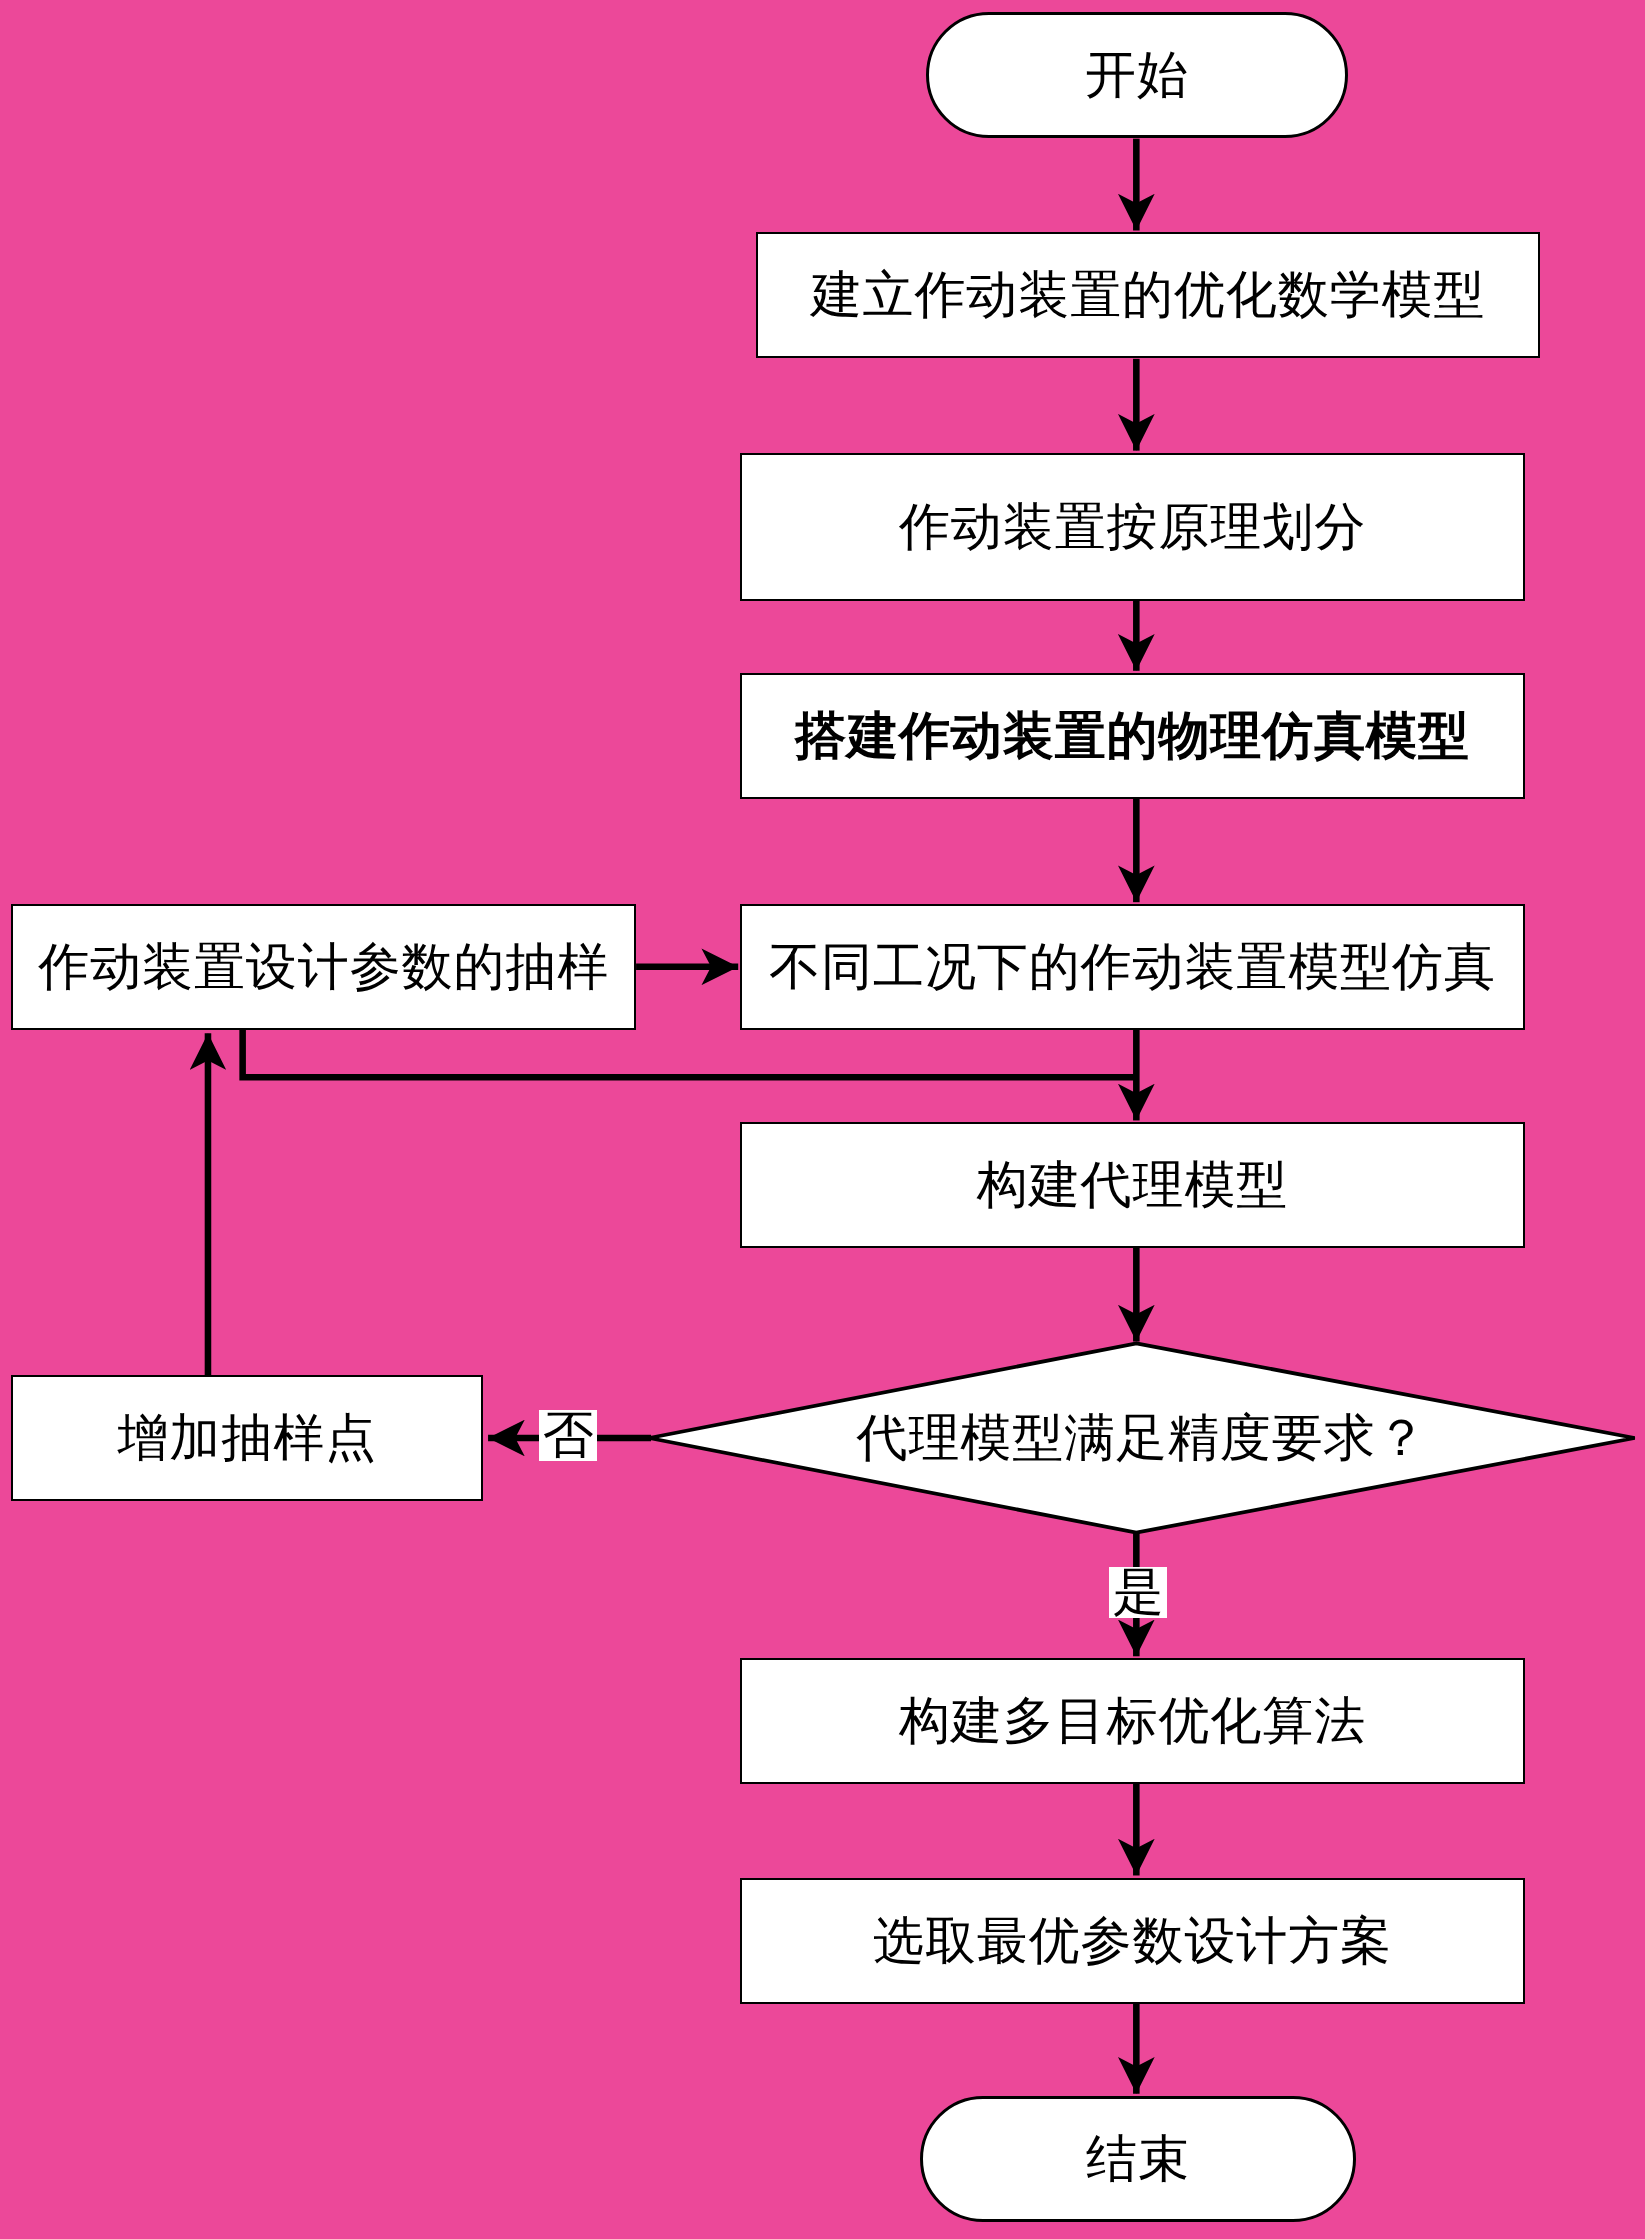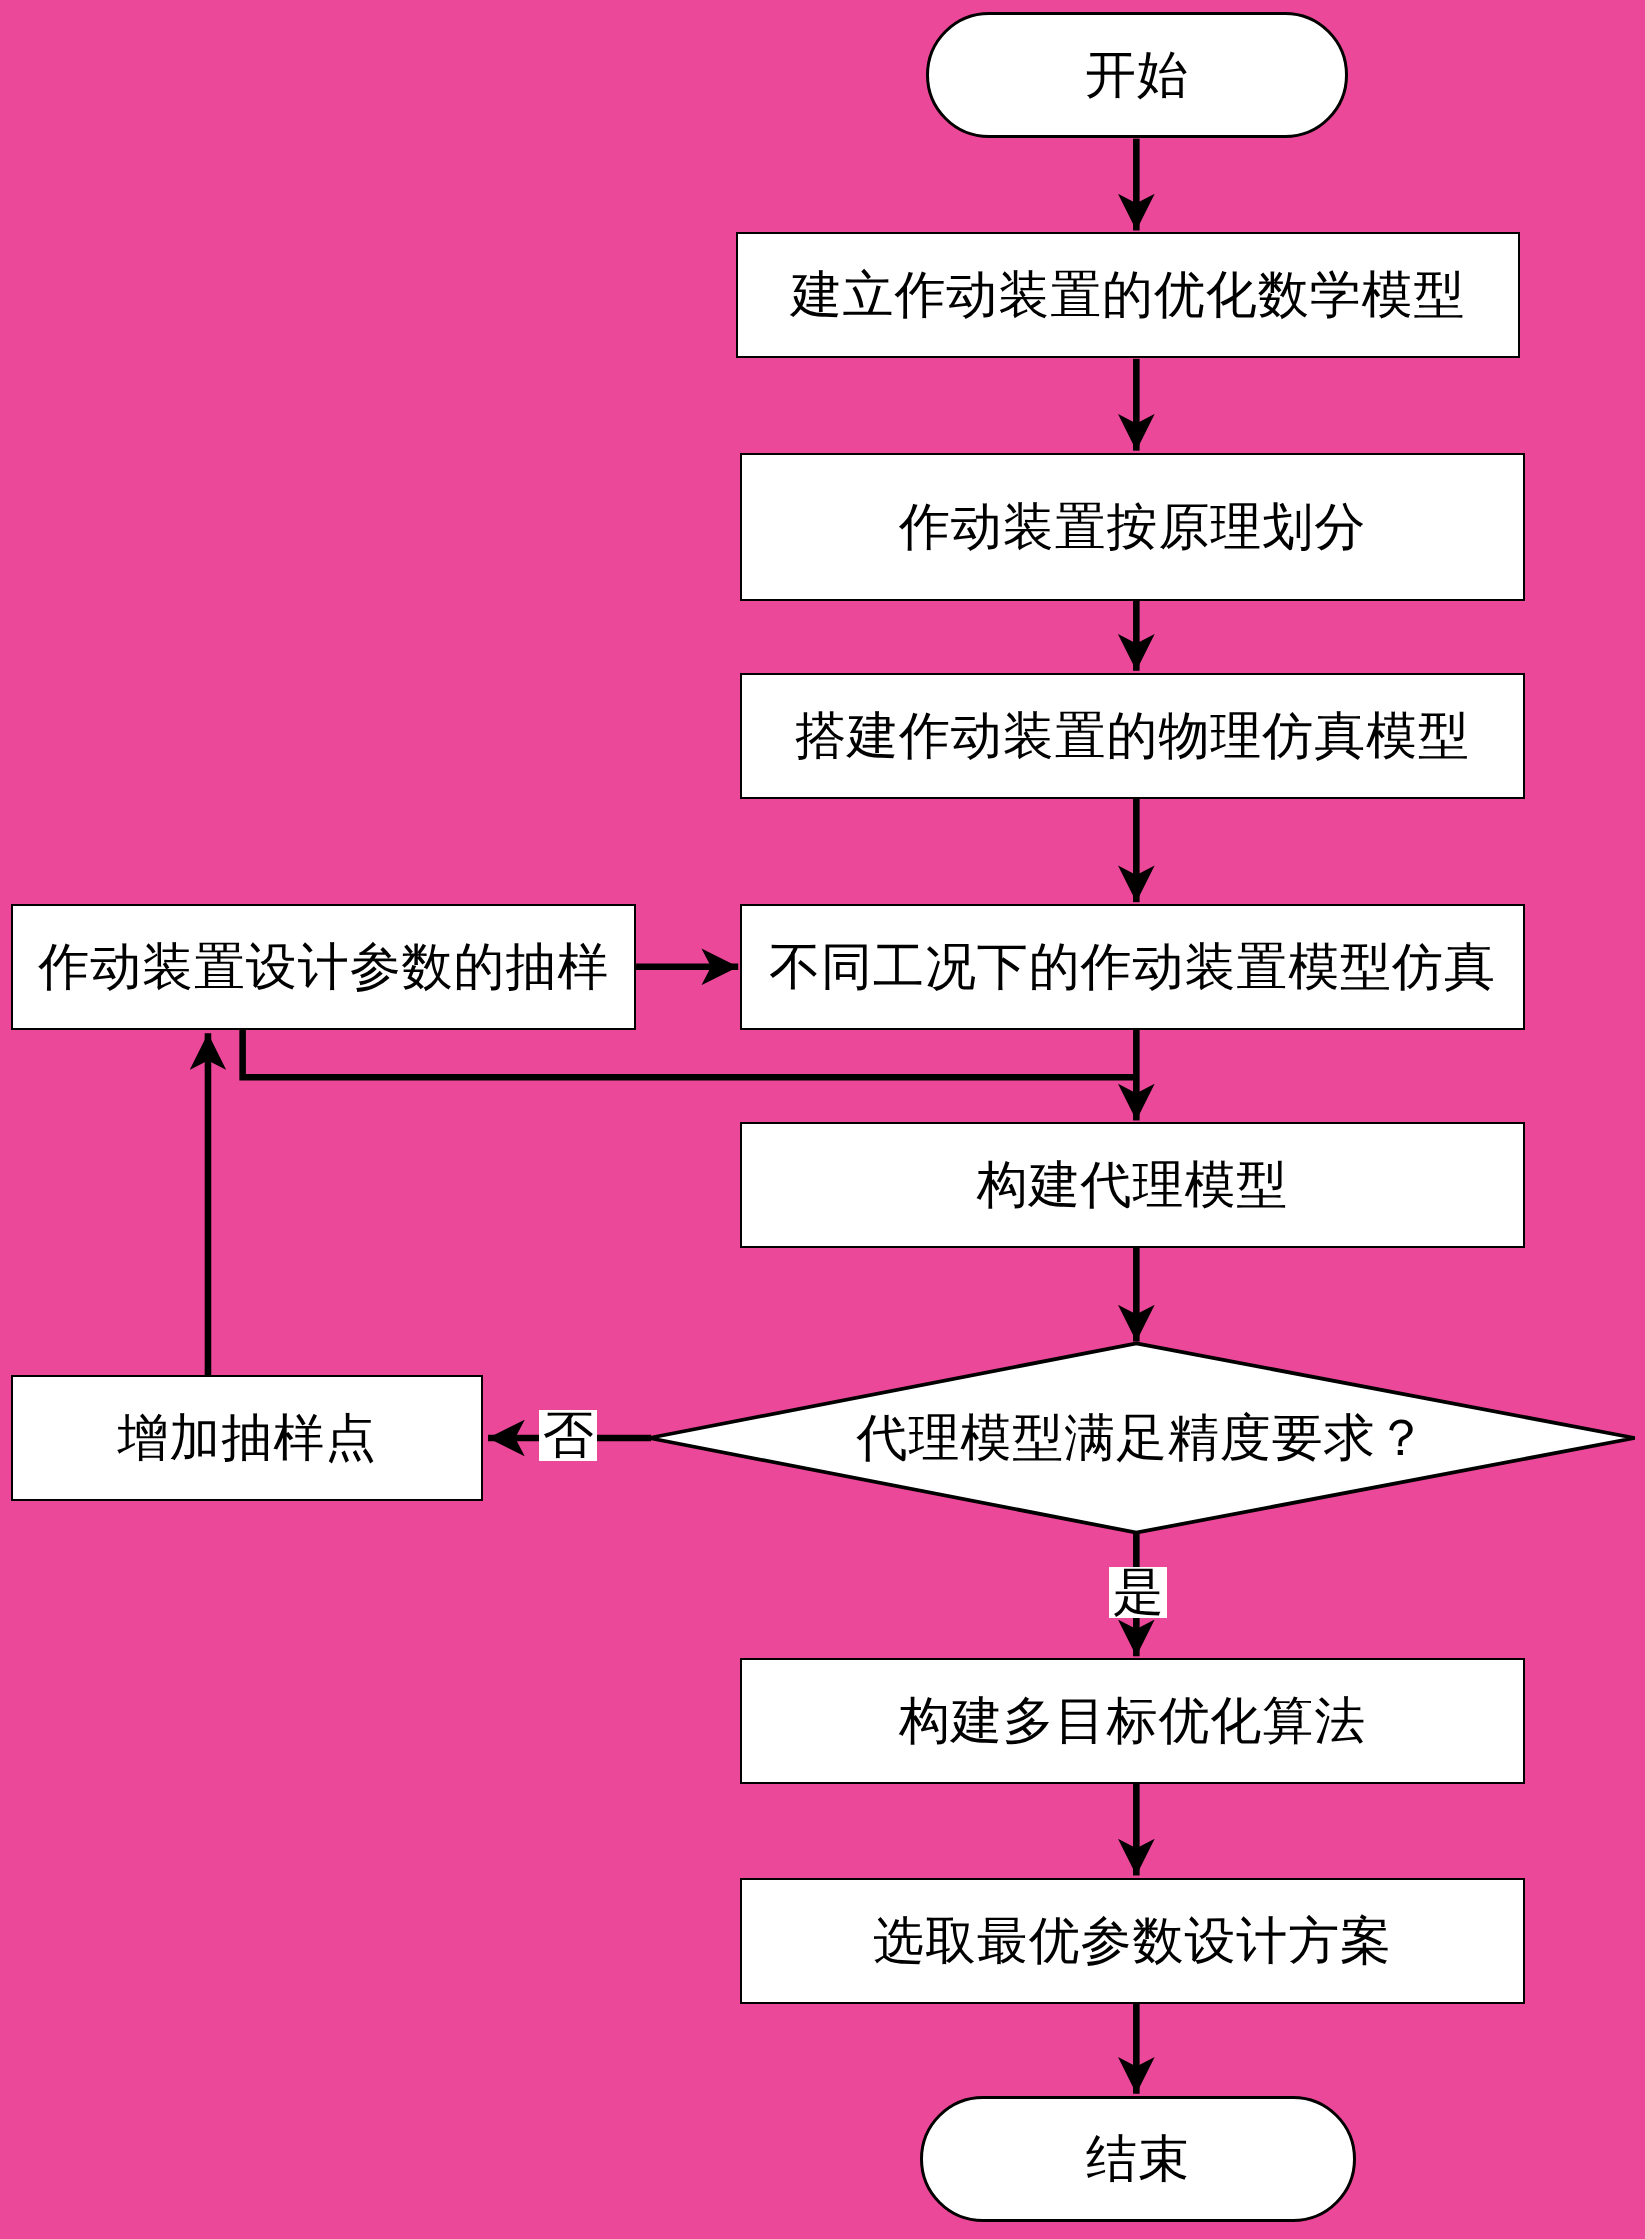--- a/index.html
+++ b/index.html
@@ -60,25 +60,25 @@
 
     <polyline points="1213,1150 259,1150 259,1099" fill="none" stroke="#000" stroke-width="7"></polyline>
 
     <line x1="222" y1="1468" x2="222" y2="1103" stroke="#000" stroke-width="7" marker-end="url(#ah)"></line>
 
     <line x1="695" y1="1535" x2="521" y2="1535" stroke="#000" stroke-width="7" marker-end="url(#ah)"></line>
   </svg>
 
   <div class="node oval" style="left:926px;top:12px;width:422px;height:126px;">开始</div>
 
-  <div class="node" style="left:736px;top:232px;width:784px;height:126px;">建立作动装置的优化数学模型</div>
+  <div class="node" style="left:756px;top:232px;width:784px;height:126px;">建立作动装置的优化数学模型</div>
 
   <div class="node" style="left:740px;top:453px;width:785px;height:148px;">作动装置按原理划分</div>
 
-  <div class="node" style="left:740px;top:673px;width:785px;height:126px;">搭建作动装置的物理仿真模型</div>
+  <div class="node" style="left:740px;top:673px;width:785px;height:126px;font-weight:bold;">搭建作动装置的物理仿真模型</div>
 
   <div class="node" style="left:740px;top:904px;width:785px;height:126px;">不同工况下的作动装置模型仿真</div>
 
   <div class="node" style="left:740px;top:1122px;width:785px;height:126px;font-family:Liberation Serif, serif;">构建代理模型</div>
 
   <div class="node" style="left:740px;top:1658px;width:785px;height:126px;">构建多目标优化算法</div>
 
   <div class="node" style="left:740px;top:1878px;width:785px;height:126px;">选取最优参数设计方案</div>
 
   <div class="node" style="left:11.2px;top:904px;width:625px;height:126px;">作动装置设计参数的抽样</div>

